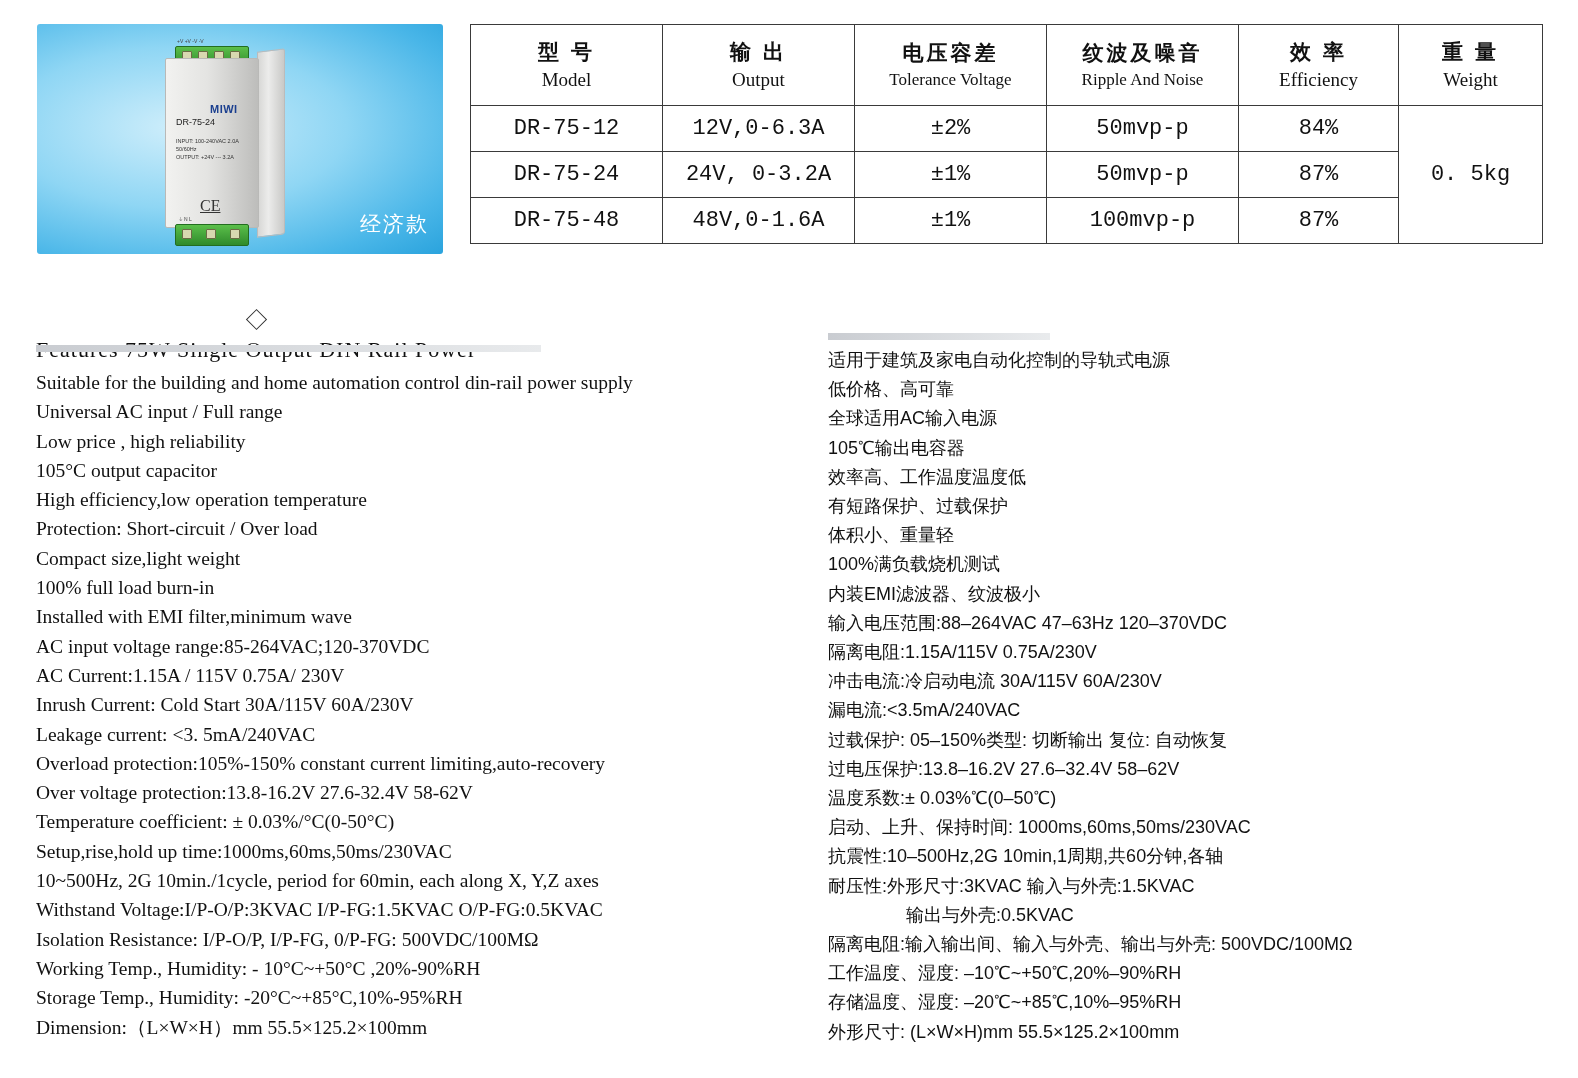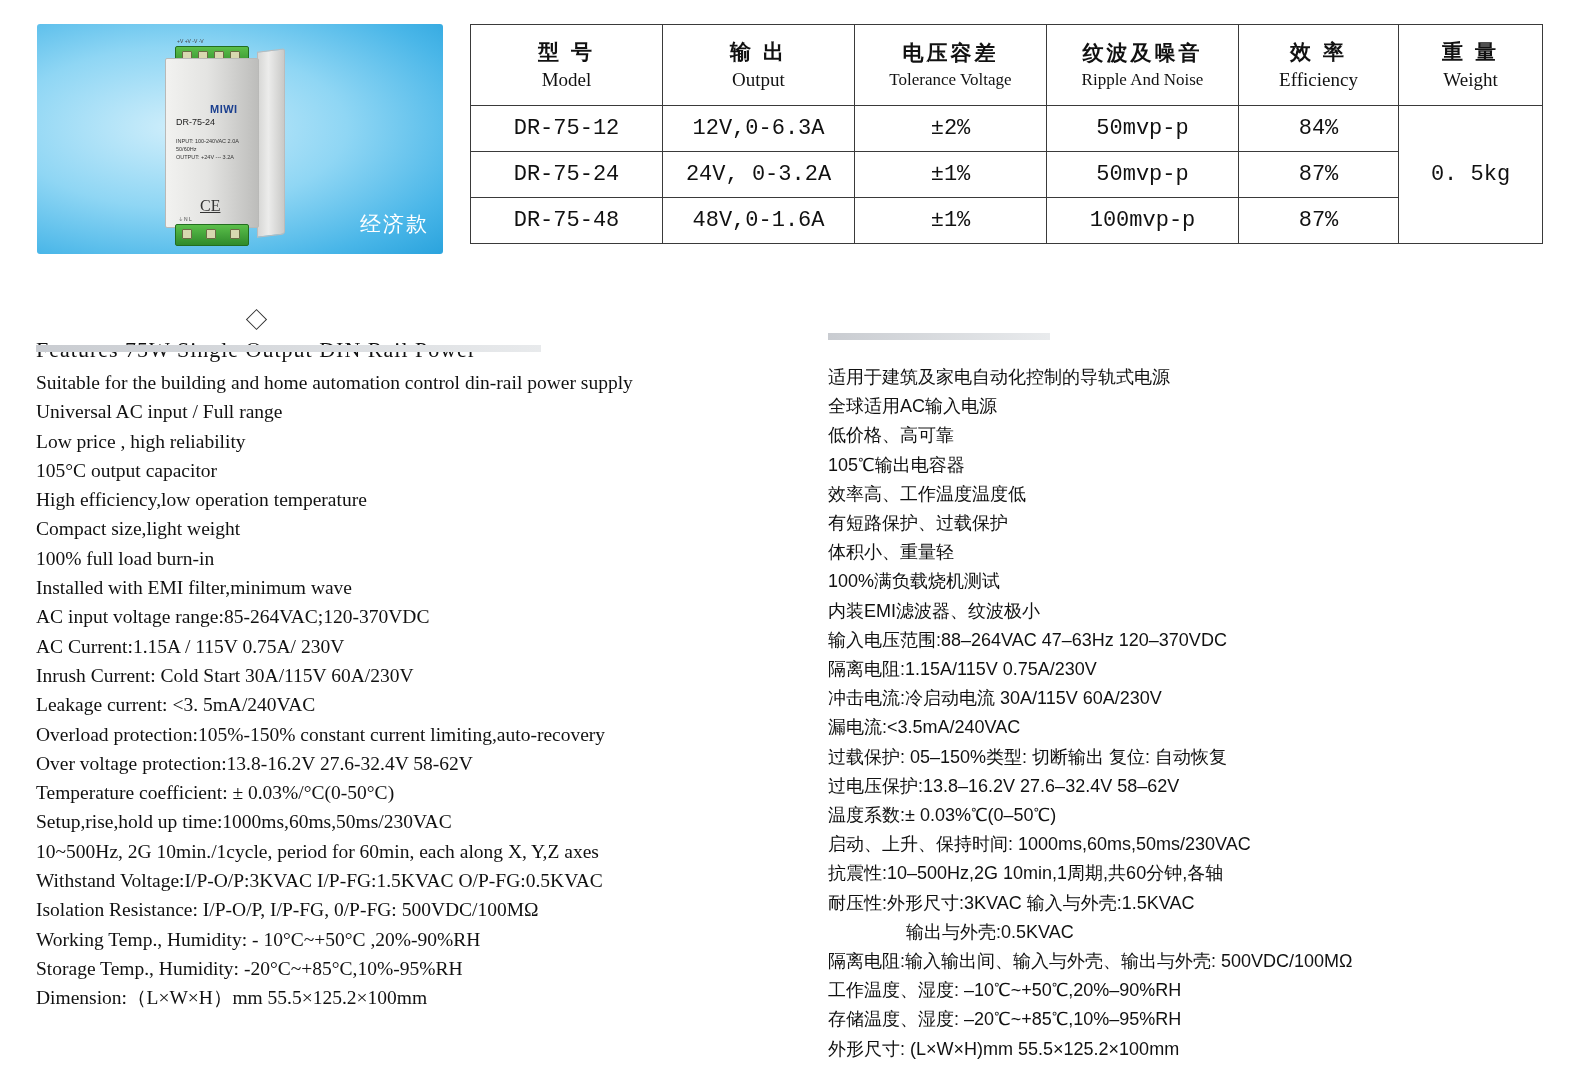--- a/index.html
+++ b/index.html
@@ -211,21 +211,21 @@
     width: 760px;
     font-family: "Liberation Serif", serif;
     font-size: 19.5px;
     line-height: 29.3px;
     color: #111;
     white-space: nowrap;
   }
   .col-cn {
     position: absolute;
     left: 828px;
-    top: 363px;
+    top: 346px;
     width: 720px;
     font-family: "Liberation Sans", sans-serif;
     font-size: 18px;
     line-height: 29.2px;
     color: #111;
     white-space: nowrap;
   }
   .col-cn .indent { padding-left: 78px; }
   .col-en div, .col-cn div { min-height: 1px; }
 </style>
@@ -329,20 +329,21 @@
 </div>
 <div class="rule-left"></div>
 <div class="rule-right"></div>
 
 <div class="col-en">
   <div>Suitable for the building and home automation control din-rail power supply</div>
   <div>Universal AC input / Full range</div>
   <div>Low price , high reliability</div>
   <div>105°C output capacitor</div>
   <div>High efficiency,low operation temperature</div>
+  <div>Protection: Short-circuit / Over load</div>
   <div>Compact size,light weight</div>
   <div>100% full load burn-in</div>
   <div>Installed with EMI filter,minimum wave</div>
   <div>AC input voltage range:85-264VAC;120-370VDC</div>
   <div>AC Current:1.15A / 115V  0.75A/ 230V</div>
   <div>Inrush Current: Cold Start 30A/115V 60A/230V</div>
   <div>Leakage current: &lt;3. 5mA/240VAC</div>
   <div>Overload protection:105%-150%  constant  current  limiting,auto-recovery</div>
   <div>Over voltage protection:13.8-16.2V 27.6-32.4V 58-62V</div>
   <div>Temperature coefficient: ± 0.03%/°C(0-50°C)</div>
@@ -350,22 +351,22 @@
   <div>10~500Hz, 2G 10min./1cycle, period for 60min, each along X, Y,Z axes</div>
   <div>Withstand Voltage:I/P-O/P:3KVAC  I/P-FG:1.5KVAC  O/P-FG:0.5KVAC</div>
   <div>Isolation Resistance: I/P-O/P, I/P-FG, 0/P-FG: 500VDC/100MΩ</div>
   <div>Working Temp., Humidity: - 10°C~+50°C ,20%-90%RH</div>
   <div>Storage Temp., Humidity: -20°C~+85°C,10%-95%RH</div>
   <div>Dimension:（L×W×H）mm         55.5×125.2×100mm</div>
 </div>
 
 <div class="col-cn">
   <div>适用于建筑及家电自动化控制的导轨式电源</div>
+  <div>低价格、高可靠</div>
   <div>全球适用AC输入电源</div>
-  <div>低价格、高可靠</div>
   <div>105℃输出电容器</div>
   <div>效率高、工作温度温度低</div>
   <div>有短路保护、过载保护</div>
   <div>体积小、重量轻</div>
   <div>100%满负载烧机测试</div>
   <div>内装EMI滤波器、纹波极小</div>
   <div>输入电压范围:88–264VAC  47–63Hz  120–370VDC</div>
   <div>隔离电阻:1.15A/115V  0.75A/230V</div>
   <div>冲击电流:冷启动电流  30A/115V  60A/230V</div>
   <div>漏电流:&lt;3.5mA/240VAC</div>

